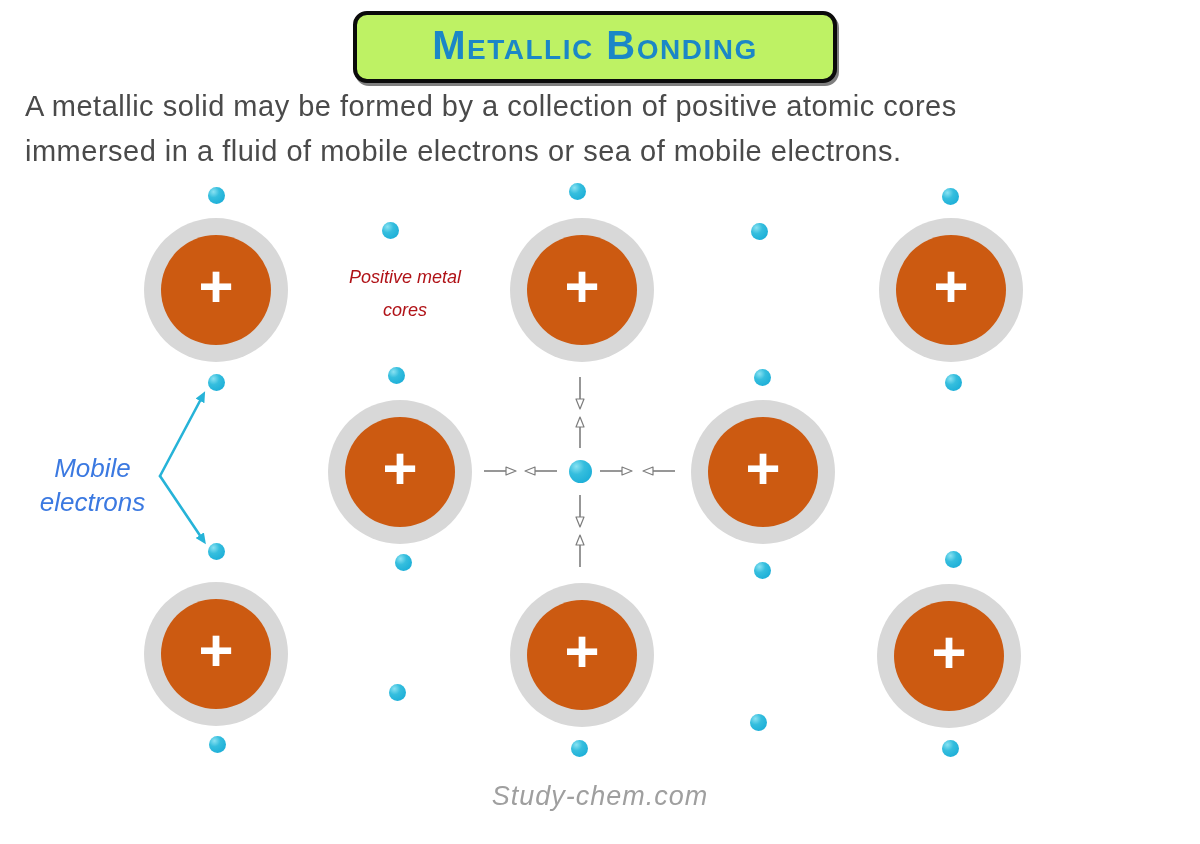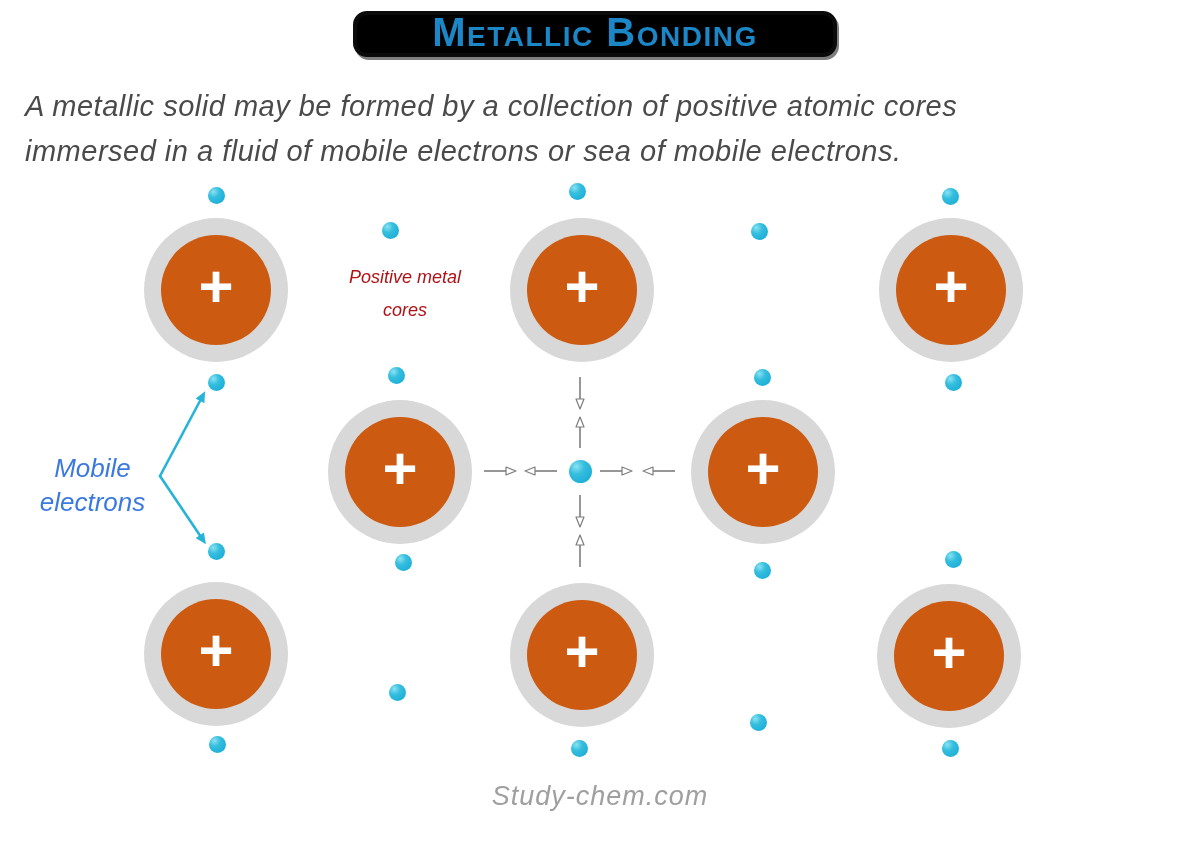--- a/index.html
+++ b/index.html
@@ -3,35 +3,35 @@
 <meta charset="utf-8">
 <style>
   html,body{margin:0;padding:0;background:#ffffff;}
   .canvas{
     position:relative;width:1200px;height:844px;background:#ffffff;
     overflow:hidden;font-family:"Liberation Sans",sans-serif;
   }
 
   
   .title-box{
-    position:absolute;left:353px;top:11px;width:484px;height:46px;
+    position:absolute;left:353px;top:11px;width:484px;height:72px;
     box-sizing:border-box;border:4px solid #0b0b0b;border-radius:14px;
-    background:#000000;box-shadow:2px 3px 0 rgba(0,0,0,0.5);
+    background:#bef264;box-shadow:2px 3px 0 rgba(0,0,0,0.5);
     display:flex;align-items:center;justify-content:center;
   }
   .title-text{
     font-variant:small-caps;font-weight:bold;font-size:40px;
     letter-spacing:1.5px;color:var(--title_blue);line-height:1;
     transform:translateY(-2px);
   }
 
   
   .description{
     position:absolute;left:25px;top:84px;width:1150px;
-    font-family:cursive,sans-serif;font-style:italic;
+    font-family:cursive,sans-serif;
     font-size:29px;line-height:45px;color:var(--text_gray);
     letter-spacing:0.5px;
   }
   .description span{display:block;}
 
   
   .core{
     position:absolute;width:144px;height:144px;border-radius:50%;
     background:var(--core_ring);display:flex;align-items:center;justify-content:center;
   }

